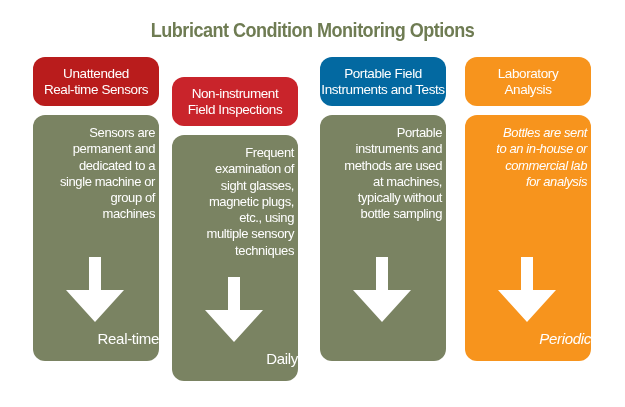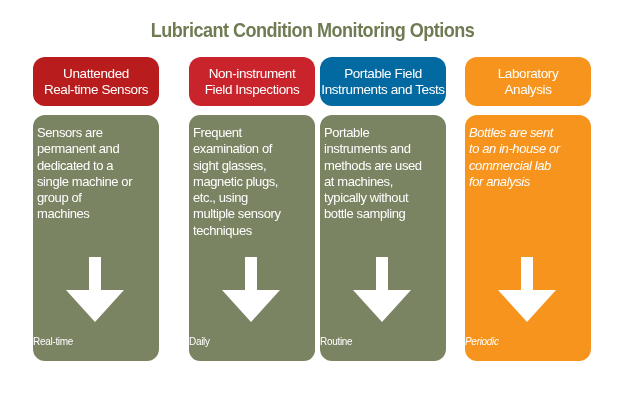--- a/index.html
+++ b/index.html
@@ -7,25 +7,25 @@
          font-family: "Liberation Sans", "DejaVu Sans", sans-serif; }
   .title { position: absolute; left: 0; top: 18px; width: 625px; text-align: center;
            font-size: 21px; font-weight: bold; color: #6f7c53; letter-spacing: -0.6px;
            transform: scaleX(0.86); transform-origin: 313px 0; }
   .col { position: absolute; top: 57px; width: 126px; }
   .head { height: 49px; border-radius: 12px; color: #fff; display: flex; align-items: center;
           justify-content: center; text-align: center; font-size: 13.5px; line-height: 16px;
           letter-spacing: -0.4px; white-space: pre-line; }
   .body { position: absolute; top: 58px; left: 0; width: 126px; height: 246px; border-radius: 12px;
           color: #fff; }
-  .desc { position: absolute; top: 10px; left: 4px; right: 4px; text-align: left;
+  .desc { position: absolute; top: 10px; left: 4px; right: 4px; text-align: right;
           font-size: 13px; line-height: 16.3px; white-space: pre-line; letter-spacing: -0.4px; }
   .arrow { position: absolute; left: 33px; top: 142px; width: 58px; height: 66px; }
-  .freq { position: absolute; bottom: 14px; left: 0; right: 0; text-align: left;
-          font-size: 10px; letter-spacing: -0.3px; }
+  .freq { position: absolute; bottom: 14px; left: 0; right: 0; text-align: right;
+          font-size: 15px; letter-spacing: -0.3px; }
 </style>
 </head>
 <body>
 
 <div class="title">Lubricant Condition Monitoring Options</div>
 
 <div class="col" style="left:33px;">
   <div class="head" style="background:#b91c1c;">Unattended
 Real-time Sensors</div>
   <div class="body" style="background:#7a8362;">
@@ -35,24 +35,24 @@
 single machine or
 group of
 machines</div>
     <svg class="arrow" viewBox="0 0 58 66">
       <polygon points="23,0 35,0 35,33 58,33 29,65 0,33 23,33" fill="#ffffff"></polygon>
     </svg>
     <div class="freq">Real-time</div>
   </div>
 </div>
 
-<div class="col" style="left:189px;">
+<div class="col" style="left:172px;margin-top:20px;">
   <div class="head" style="background:#c9242b;">Non-instrument
 Field Inspections</div>
-  <div class="body" style="background:#7a8362;border-radius:11px;">
+  <div class="body" style="background:#7a8362;">
     <div class="desc">Frequent
 examination of
 sight glasses,
 magnetic plugs,
 etc., using
 multiple sensory
 techniques</div>
     <svg class="arrow" viewBox="0 0 58 66">
       <polygon points="23,0 35,0 35,33 58,33 29,65 0,33 23,33" fill="#ffffff"></polygon>
     </svg>
@@ -66,21 +66,20 @@
   <div class="body" style="background:#7a8362;">
     <div class="desc">Portable
 instruments and
 methods are used
 at machines,
 typically without
 bottle sampling</div>
     <svg class="arrow" viewBox="0 0 58 66">
       <polygon points="23,0 35,0 35,33 58,33 29,65 0,33 23,33" fill="#ffffff"></polygon>
     </svg>
-    <div class="freq">Routine</div>
   </div>
 </div>
 
 <div class="col" style="left:465px;">
   <div class="head" style="background:#f7941d;">Laboratory
 Analysis</div>
   <div class="body" style="background:#f7941d;font-style:italic;">
     <div class="desc">Bottles are sent
 to an in-house or
 commercial lab

